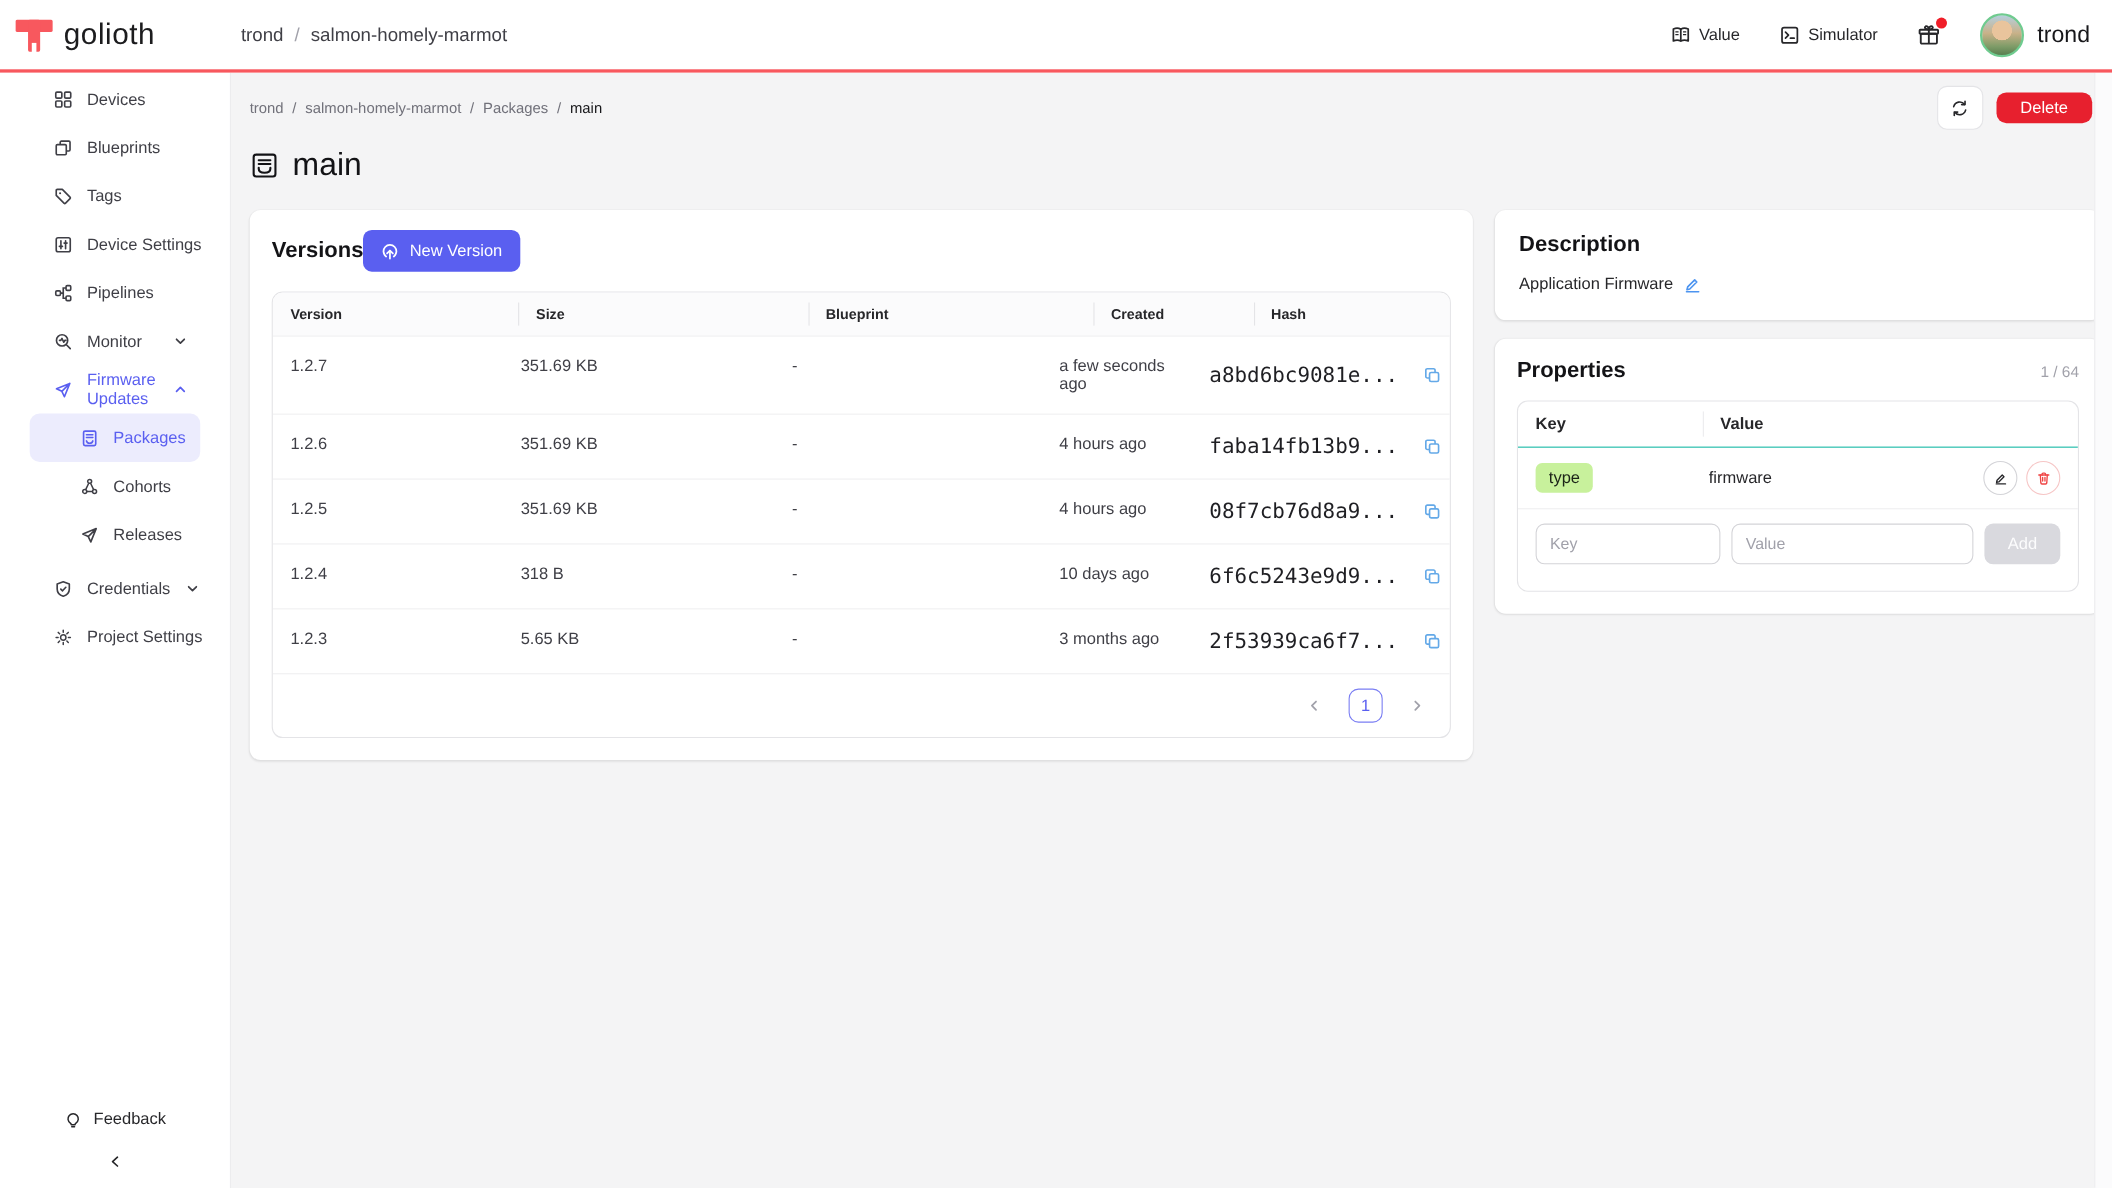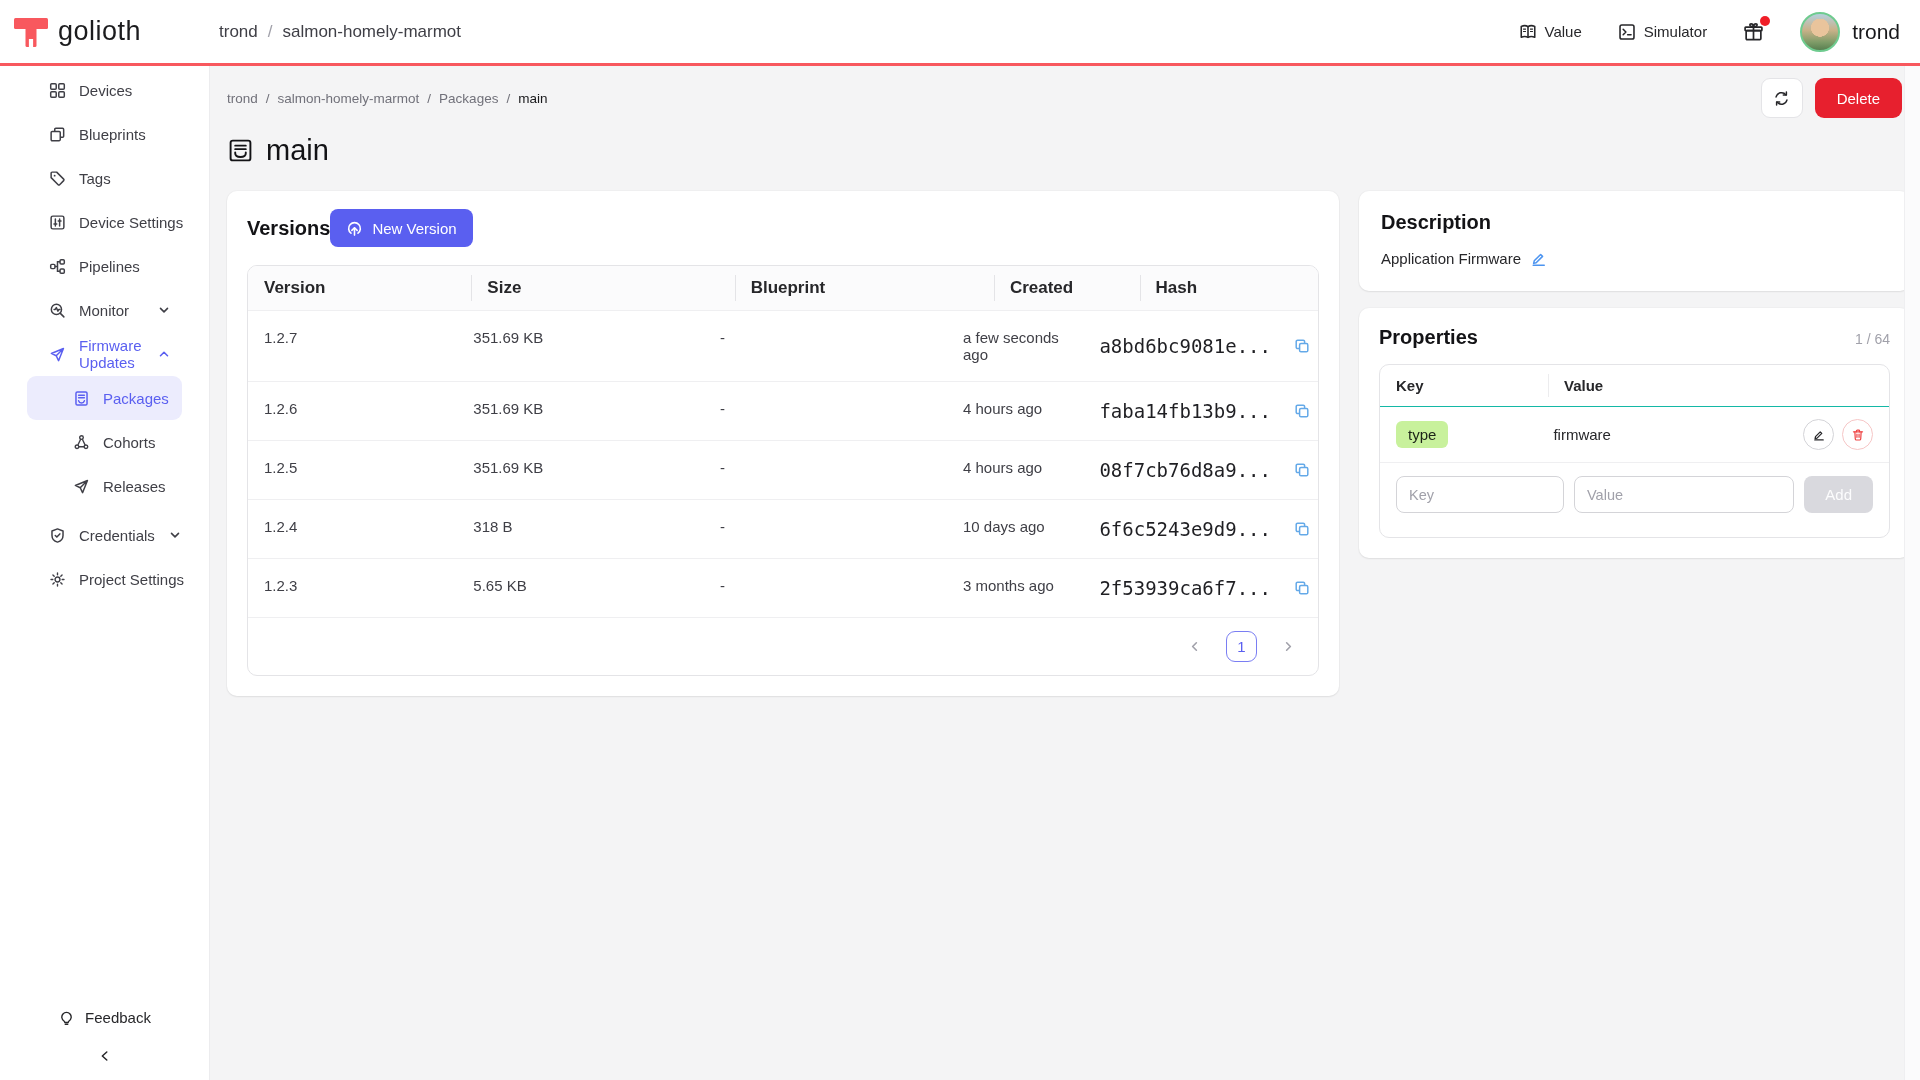--- a/index.html
+++ b/index.html
@@ -39,40 +39,40 @@
   .main { flex:1; background:#F4F4F5; padding:0 10px 0 17px; overflow:hidden; }
   .scroll-track { position:fixed; right:0; top:66px; bottom:0; width:16px; background:#FBFBFC; border-left:1px solid #EFEFF1; }
 
   
   .top-row { display:flex; align-items:center; justify-content:space-between; margin-top:12px; }
   .pg-crumb { display:flex; align-items:center; gap:8px; font-size:13.5px; color:#71717A; }
   .pg-crumb .link { cursor:pointer; }
   .pg-crumb .current { color:#18181B; font-weight:500; }
   .top-actions { display:flex; align-items:center; gap:12px; margin-right:8px; }
   .btn-refresh { width:42px; height:40px; background:#fff; border:1px solid #E4E4E7; border-radius:9px; display:flex; align-items:center; justify-content:center; cursor:pointer; color:#27272A; }
-  .btn-delete { height:40px; padding:0 22px; background:#E7202E; color:#fff; font-size:15px; border:none; border-radius:9px; cursor:pointer; font-family:inherit;text-align:right; }
+  .btn-delete { height:28px; padding:0 22px; background:#E7202E; color:#fff; font-size:15px; border:none; border-radius:9px; cursor:pointer; font-family:inherit;text-align:right; }
 
   .title-row { display:flex; align-items:center; gap:12px; margin-top:16px; color:#131316; }
   .page-title { font-size:29px; font-weight:500; }
 
   
   .cards-row { display:flex; gap:20px; margin-top:24px; align-items:flex-start; }
   .card { background:#fff; border-radius:10px; box-shadow:0 1px 2px rgba(0,0,0,.07), 0 0 0 1px rgba(0,0,0,.02); }
   .card-versions { flex:0 0 1112px; padding:18px 20px 20px; }
   .right-col { flex:1; display:flex; flex-direction:column; gap:17px; }
   .card-desc { padding:20px 22px 24px; }
   .card-props { padding:18px 20px 20px; }
   .card-h { font-size:20px; font-weight:600; color:#131316; }
 
   .versions-head { display:flex; align-items:center; justify-content:flex-start; }
   .btn-new { height:38px; padding:0 16px; background:#5A5FF0; color:#fff; border:none; border-radius:8px; font-size:15px; display:flex; align-items:center; gap:9px; cursor:pointer; font-family:inherit; }
 
   .tbl { margin-top:18px; border:1px solid #E4E4E7; border-radius:10px; overflow:hidden; }
   .tbl-hrow { display:grid; grid-template-columns:224fr 264fr 260fr 146fr 179fr; background:#FBFBFC; }
-  .tbl-hcell { padding:12px 16px; font-size:17px; font-weight:600; color:#27272A; position:relative; }
+  .tbl-hcell { padding:12px 16px; font-size:13px; font-weight:600; color:#27272A; position:relative; }
   .tbl-hcell + .tbl-hcell::before { content:""; position:absolute; left:0; top:9px; bottom:9px; width:1px; background:#E4E4E7; }
   .tbl-row { display:grid; grid-template-columns:224fr 264fr 260fr 146fr 179fr; border-top:1px solid #EFEFF1; }
   .tbl-cell { padding:18px 16px; font-size:15px; color:#3F3F46; }
   .cell-hash { font-family:"DejaVu Sans Mono",monospace; font-size:19px; color:#1F1F23; display:flex; align-items:center; gap:23px; white-space:nowrap; padding-right:8px; }
   .copy-btn { background:none; border:none; cursor:pointer; color:#64A9E8; display:flex; padding:0; }
   .tbl-foot { border-top:1px solid #EFEFF1; height:58px; display:flex; align-items:center; justify-content:flex-end; gap:20px; padding-right:18px; }
   .pg-arrow { background:none; border:none; cursor:pointer; color:#A1A1AA; display:flex; padding:4px; }
   .pg-num { width:31px; height:31px; border:1.6px solid #7A7EF3; border-radius:9px; background:#fff; color:#5A5FF0; font-size:15px; font-weight:500; cursor:pointer; font-family:inherit; }
 
   .desc-line { margin-top:16px; font-size:15px; color:#27272A; display:flex; align-items:center; gap:9px; }

